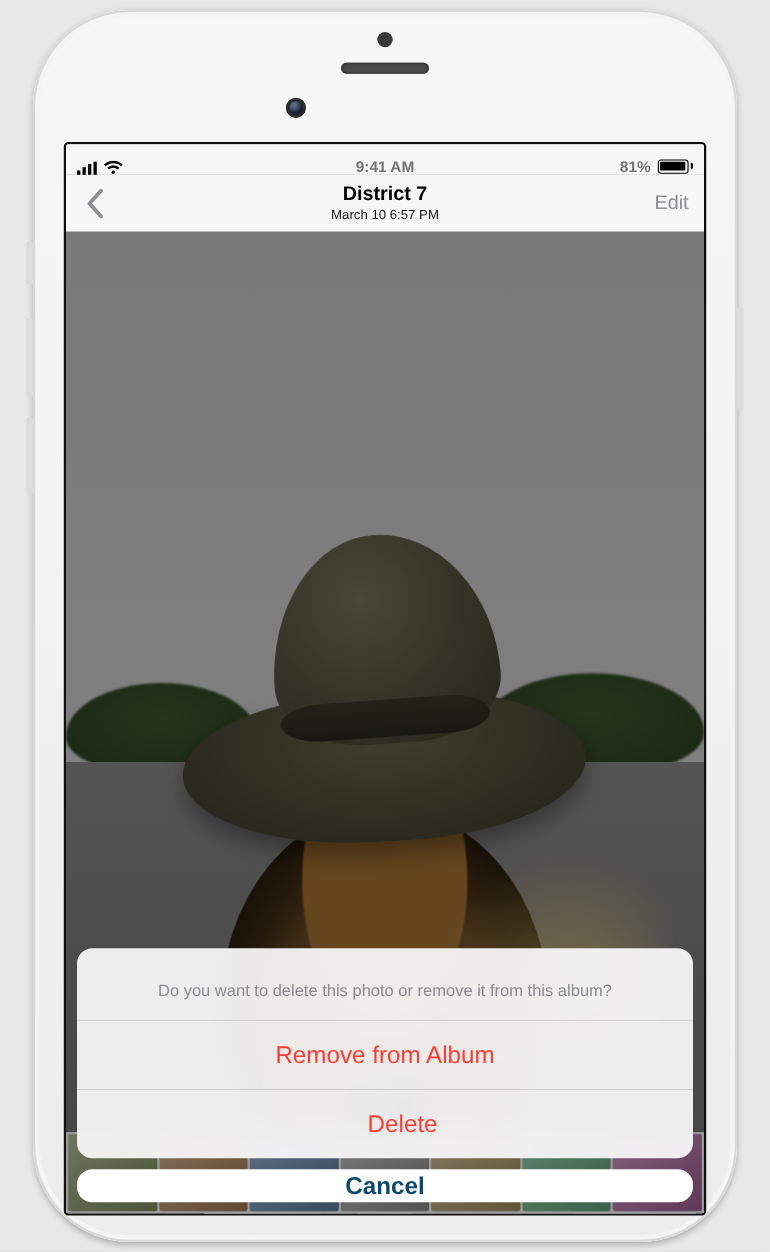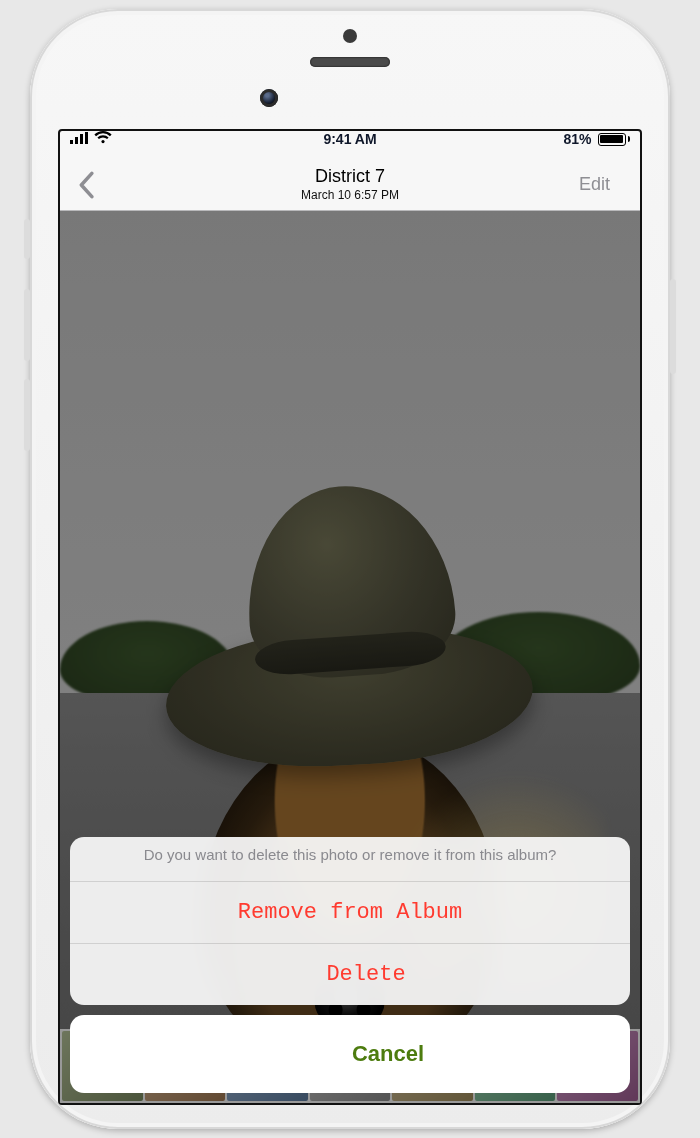--- a/index.html
+++ b/index.html
@@ -66,23 +66,23 @@
   }
   .screen-inner{
     position:absolute; inset:0;
     display:flex; flex-direction:column;
   }
 
   
   .status-bar{
     height:28px;
     background:#f7f7f7;
-    display:flex; align-items:flex-start; justify-content:space-between;
+    display:flex; align-items:flex-end; justify-content:space-between;
     padding:0 10px;
-    font-size:14px; font-weight:600; color:#0f172a;
+    font-size:14px; font-weight:600; color:#737373;
     border-bottom:0;
   }
   .status-left, .status-right{ display:flex; align-items:center; gap:6px; }
   .status-center{ position:absolute; left:0; right:0; text-align:center; pointer-events:none; font-size:14px; font-weight:600;}
   .signal-bars{ display:flex; align-items:flex-end; gap:2px; height:12px;}
   .signal-bars span{ width:3px; background:#000; display:block;}
   .signal-bars span:nth-child(1){height:4px}
   .signal-bars span:nth-child(2){height:7px}
   .signal-bars span:nth-child(3){height:10px}
   .signal-bars span:nth-child(4){height:12px}
@@ -94,29 +94,29 @@
 
   
   .nav-bar{
     position:relative;
     height:52px;
     background:#f7f7f7;
     border-bottom:1px solid #b9b9bb;
     display:flex; align-items:center; justify-content:center;
     flex-direction:column;
   }
-  .nav-title{ font-size:18px; font-weight:400; color:#000; line-height:1.1;}
+  .nav-title{ font-size:18px; font-weight:700; color:#000; line-height:1.1;}
   .nav-subtitle{ font-size:12px; color:#111; margin-top:1px;}
   .nav-back{
     position:absolute; left:6px; top:0; bottom:0; width:40px;
     display:flex; align-items:center; justify-content:center;
     color:#8e8e93;
   }
   .nav-edit{
-    position:absolute; right:30px; top:0; bottom:0;
+    position:absolute; right:14px; top:0; bottom:0;
     display:flex; align-items:center;
     font-size:18px; color:#8e8e93;
   }
 
   
   .photo-area{
     flex:1; position:relative; overflow:hidden; background:#cfcfcf;
   }
   .photo-scene{
     position:absolute; inset:0;
@@ -202,52 +202,52 @@
     position:absolute; left:0; right:0; bottom:0;
     padding:0 10px 10px;
   }
   .sheet{
     background:rgba(248,248,248,.94);
     border-radius:14px;
     overflow:hidden;
     backdrop-filter: blur(10px);
   }
   .sheet-msg{
-    padding:8px 24px 16px;
+    padding:29px 24px 16px;
     text-align:center;
     font-size:15px;
     color:#8a8a8f;
     line-height:1.35;
     border-bottom:1px solid rgba(0,0,0,.12);
   }
   .sheet-btn{
     display:block; width:100%;
     padding:18px 10px;
     text-align:center;
     font-size:22px;
     background:transparent;
     border:none;
     border-bottom:1px solid rgba(0,0,0,.12);
     cursor:pointer;
   }
   .sheet-btn:last-child{border-bottom:none;padding-left:42px;}
-  .sheet-btn.destructive{ color:#ff3b30;font-family:Liberation Mono, monospace; }
+  .sheet-btn.destructive{ color:#ff3b30; }
   .cancel{
     margin-top:10px;
     background:#fff;
     border-radius:14px;
     overflow:hidden;
   }
   .cancel-btn{
     display:block; width:100%;
-    padding:26px 10px;
+    padding:2px 10px;
     text-align:center;
     font-size:22px; font-weight:600;
-    color:#4d7c0f;
-    background:transparent; border:none; cursor:pointer;margin-left:38px;
+    color:#0c4a6e;
+    background:transparent; border:none; cursor:pointer;
   }
 
   
   .flare{
     position:absolute; right:6%; bottom:80px; width:220px; height:260px;
     background: radial-gradient(circle at 60% 50%, rgba(255,220,120,.55), rgba(255,220,120,0) 65%);
     filter: blur(6px);
     pointer-events:none;
   }
 </style>

